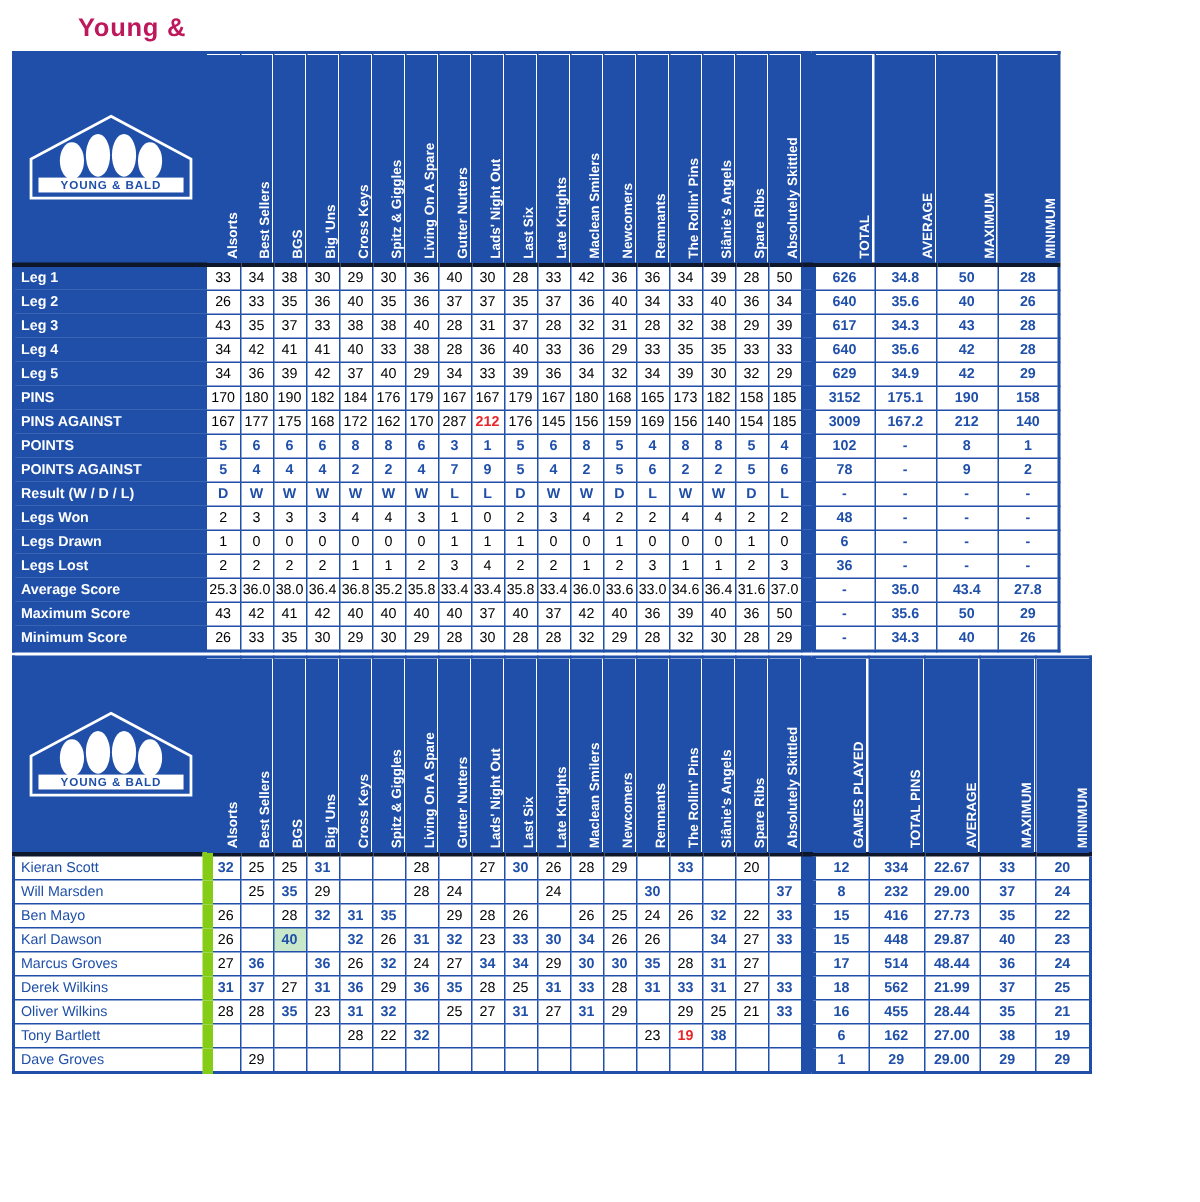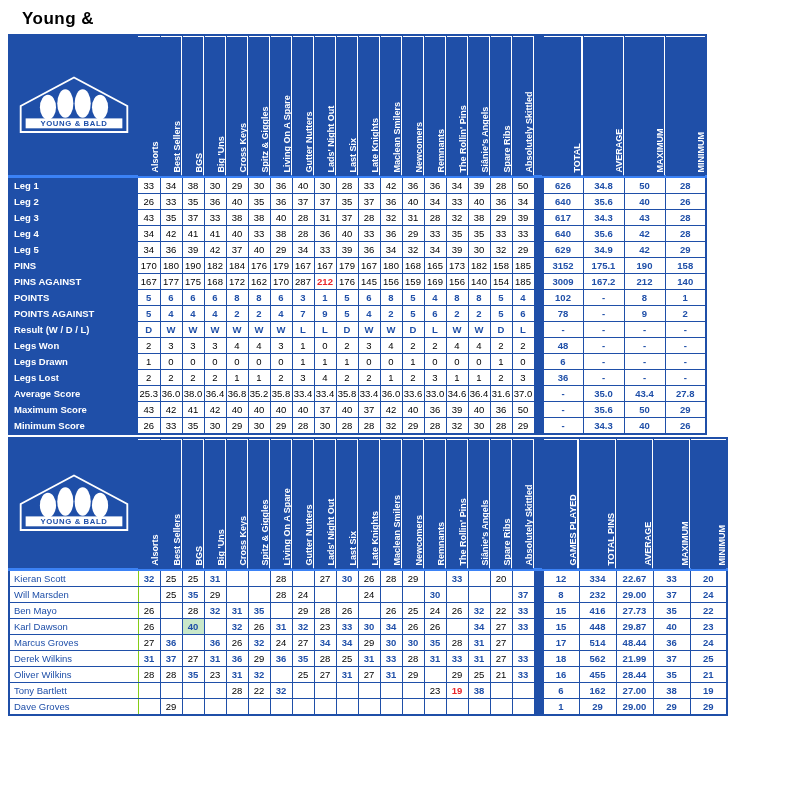--- a/index.html
+++ b/index.html
@@ -1,21 +1,21 @@
 <!DOCTYPE html>
 <html><head>
 <meta charset="utf-8">
 <style>
   html,body{margin:0;padding:0;background:#ffffff;}
   body{font-family:"Liberation Sans",sans-serif;width:800px;height:801px;overflow:hidden;color:#000;}
   .page{position:relative;width:800px;height:801px;}
 
   .title{
-    font-size:17px;font-weight:bold;color:#000000;
-    padding:6px 0 0 22px;line-height:1.5;letter-spacing:0.5px;
+    font-size:17px;font-weight:bold;color:#be185d;
+    padding:6px 0 0 22px;line-height:1.5;letter-spacing:0.5px;margin-left:30px;
   }
   .title .l2{padding-left:26px;}
 
   table{border-collapse:collapse;table-layout:fixed;}
   td,th{padding:0;margin:0;}
 
   
   .b{background:#1f4fa8;color:#ffffff;}
   .hdr-vert{
     background:#1f4fa8;color:#ffffff;font-size:9px;font-weight:bold;
@@ -43,24 +43,24 @@
   .logo-wrap{padding:6px 2px;}
 
   .tbl1{margin-left:8px;margin-top:2px;border:2px solid #1f4fa8;}
   .tbl2{margin-left:8px;margin-top:2px;border:2px solid #1f4fa8;}
 
   .section-title{
     font-size:13px;font-weight:bold;color:#1a1a1a;padding:10px 0 4px 10px;
   }
   .pname{
     font-size:9.5px;text-align:left;padding-left:4px;height:15px;background:#ffffff;color:#1f4fa8;
-    border-right:1px solid #84cc16;
+    border-right:7px solid #84cc16;
   }
   .green{background:#c9e8c9;font-weight:bold;color:#1f4fa8;}
-  .hdr-row td{border-bottom:3px solid #3b82f6;}
+  .hdr-row td{border-bottom:3px solid #0f172a;}
   .thin{border-right:1px solid #1f4fa8;}
 </style>
 </head>
 <body>
 
 <div class="page">
 
   <div class="title">
     <div>Young &amp;</div>
   </div>

